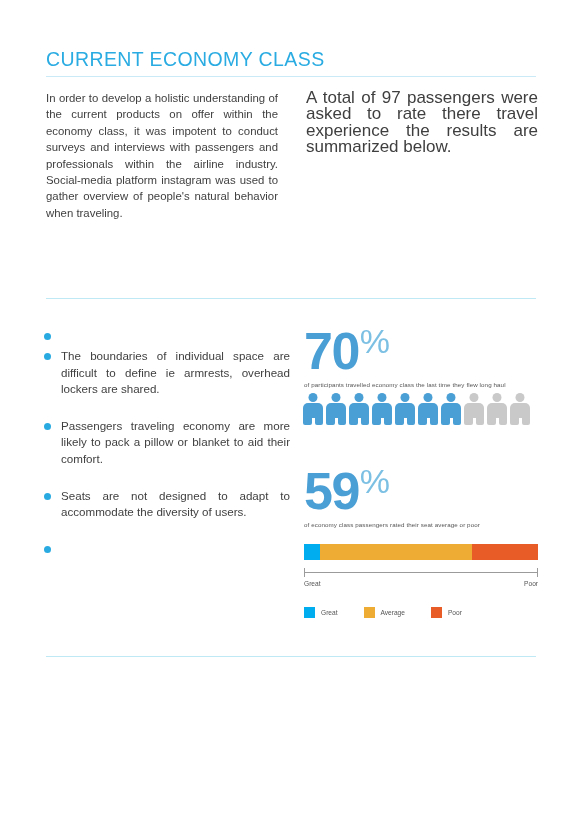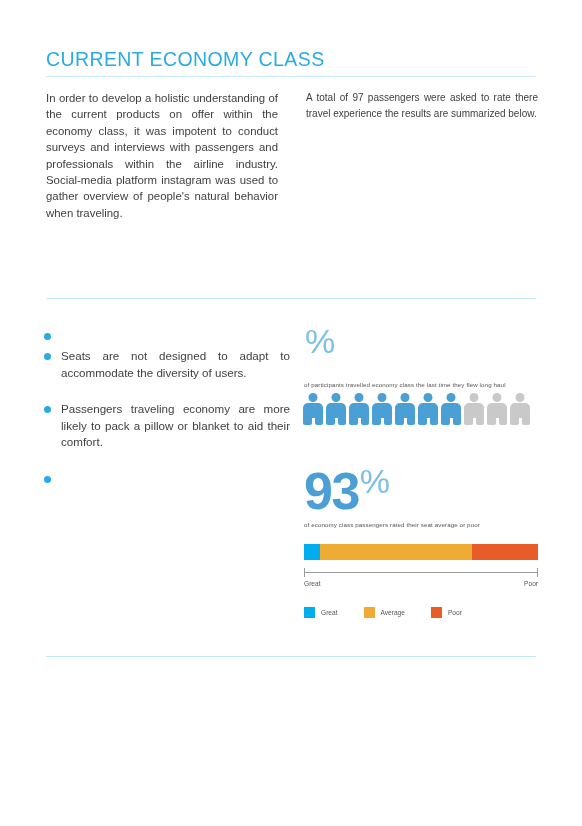--- a/index.html
+++ b/index.html
@@ -51,21 +51,21 @@
     font-size: 11.4px;
     line-height: 16.4px;
     text-align: justify;
     color: #3f3f3f;
   }
   .intro-right {
     position: absolute;
     left: 306px;
     top: 90px;
     width: 232px;
-    font-size: 10px;
+    font-size: 17px;
     line-height: 16.4px;
     text-align: justify;
     color: #3f3f3f;
   }
 
   
   .rule-mid {
     position: absolute;
     left: 46px;
     top: 298px;
@@ -290,33 +290,38 @@
   <div class="intro-right">A total of 97 passengers were asked to rate there travel experience the results are summarized below.</div>
 
   <div class="rule-mid"></div>
 
   <div class="bullets">
     <div class="bullet-item">
       <span class="bullet-dot"></span>
     </div>
     <div class="bullet-item">
       <span class="bullet-dot"></span>
-      <span>Seats are not designed to adapt to accommodate the diversity of users.</span>
+      <span>The boundaries of individual space are difficult to define ie armrests, overhead lockers are shared.</span>
     </div>
     <div class="bullet-item">
       <span class="bullet-dot"></span>
       <span>Passengers traveling economy are more likely to pack a pillow or blanket to aid their comfort.</span>
     </div>
     <div class="bullet-item">
       <span class="bullet-dot"></span>
+      <span>Seats are not designed to adapt to accommodate the diversity of users.</span>
+    </div>
+    <div class="bullet-item">
+      <span class="bullet-dot"></span>
     </div>
   </div>
 
   <div class="stat-70">
     <div class="stat-number-row">
+      <span class="stat-number">70</span>
       <span class="stat-pct">%</span>
     </div>
     <div class="stat-caption">of participants travelled economy class the last time they flew long haul</div>
   </div>
 
   <div class="people-row">
     <div class="person on">
       <span class="head" style="background: rgb(74, 159, 213);"></span>
       <span class="body" style="background: rgb(74, 159, 213);"></span>
       <span class="leg-l" style="background: rgb(74, 159, 213);"></span>
@@ -373,21 +378,21 @@
     <div class="person off">
       <span class="head" style="background: rgb(201, 201, 201);"></span>
       <span class="body" style="background: rgb(201, 201, 201);"></span>
       <span class="leg-l" style="background: rgb(201, 201, 201);"></span>
       <span class="leg-r" style="background: rgb(201, 201, 201);"></span>
     </div>
   </div>
 
   <div class="stat-93">
     <div class="stat-number-row">
-      <span class="stat-number">93</span>
+      <span class="stat-number">59</span>
       <span class="stat-pct">%</span>
     </div>
     <div class="stat-caption">of economy class passengers rated their seat average or poor</div>
   </div>
 
   <div class="bar-wrap">
     <div class="bar">
       <div class="bar-seg" id="seg-great" style="width: 7%; background: rgb(0, 174, 239);"></div>
       <div class="bar-seg" id="seg-average" style="width: 65%; background: rgb(238, 172, 53);"></div>
       <div class="bar-seg" id="seg-poor" style="width: 28%; background: rgb(232, 92, 40);"></div>

